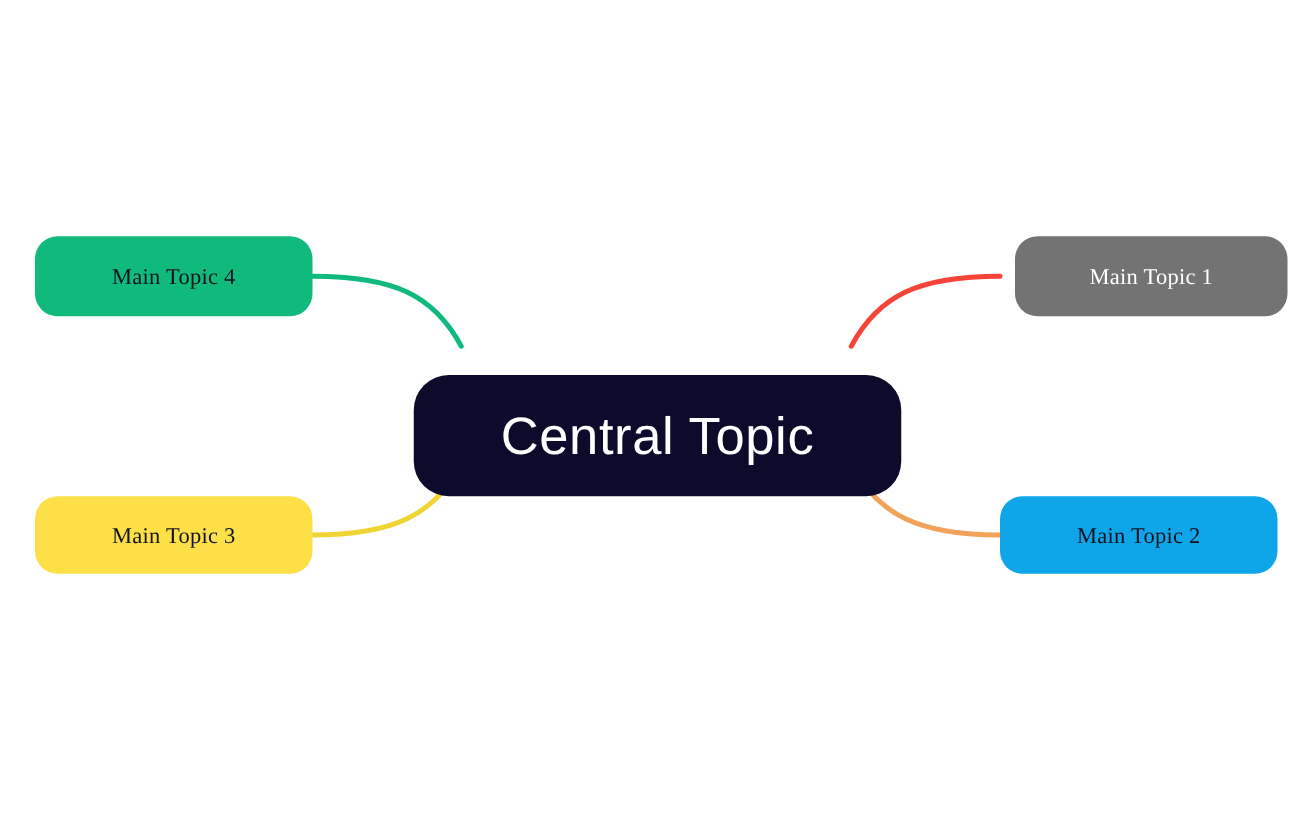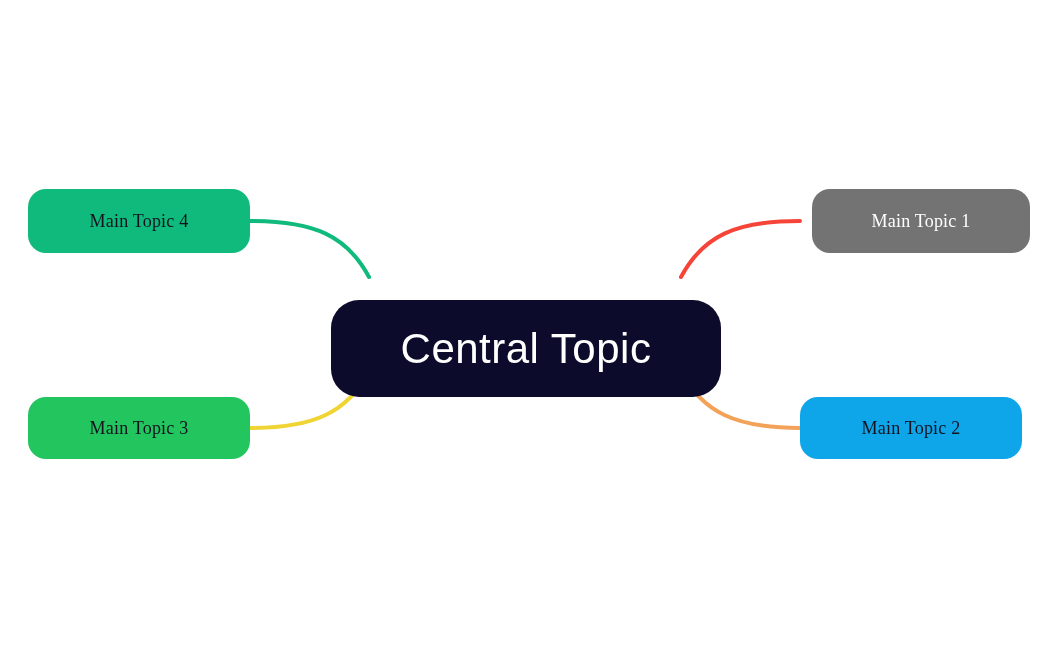--- a/index.html
+++ b/index.html
@@ -85,21 +85,21 @@
   </div>
 
   <div class="node node-main node-topic1" style="background: #737373; color: rgb(255, 255, 255); margin-left: 12px;">
     <span class="node-label">Main Topic 1</span>
   </div>
 
   <div class="node node-main node-topic2" style="background: #0ea5e9; color: rgb(19, 19, 32);">
     <span class="node-label">Main Topic 2</span>
   </div>
 
-  <div class="node node-main node-topic3" style="background: #22c55e; color: rgb(19, 19, 32);">
+  <div class="node node-main node-topic3" style="background: #fde047; color: rgb(19, 19, 32);">
     <span class="node-label">Main Topic 3</span>
   </div>
 
   <div class="node node-main node-topic4" style="background: rgb(16, 186, 124); color: rgb(19, 19, 32);">
     <span class="node-label">Main Topic 4</span>
   </div>
 
 </div>
 
 </body></html>

